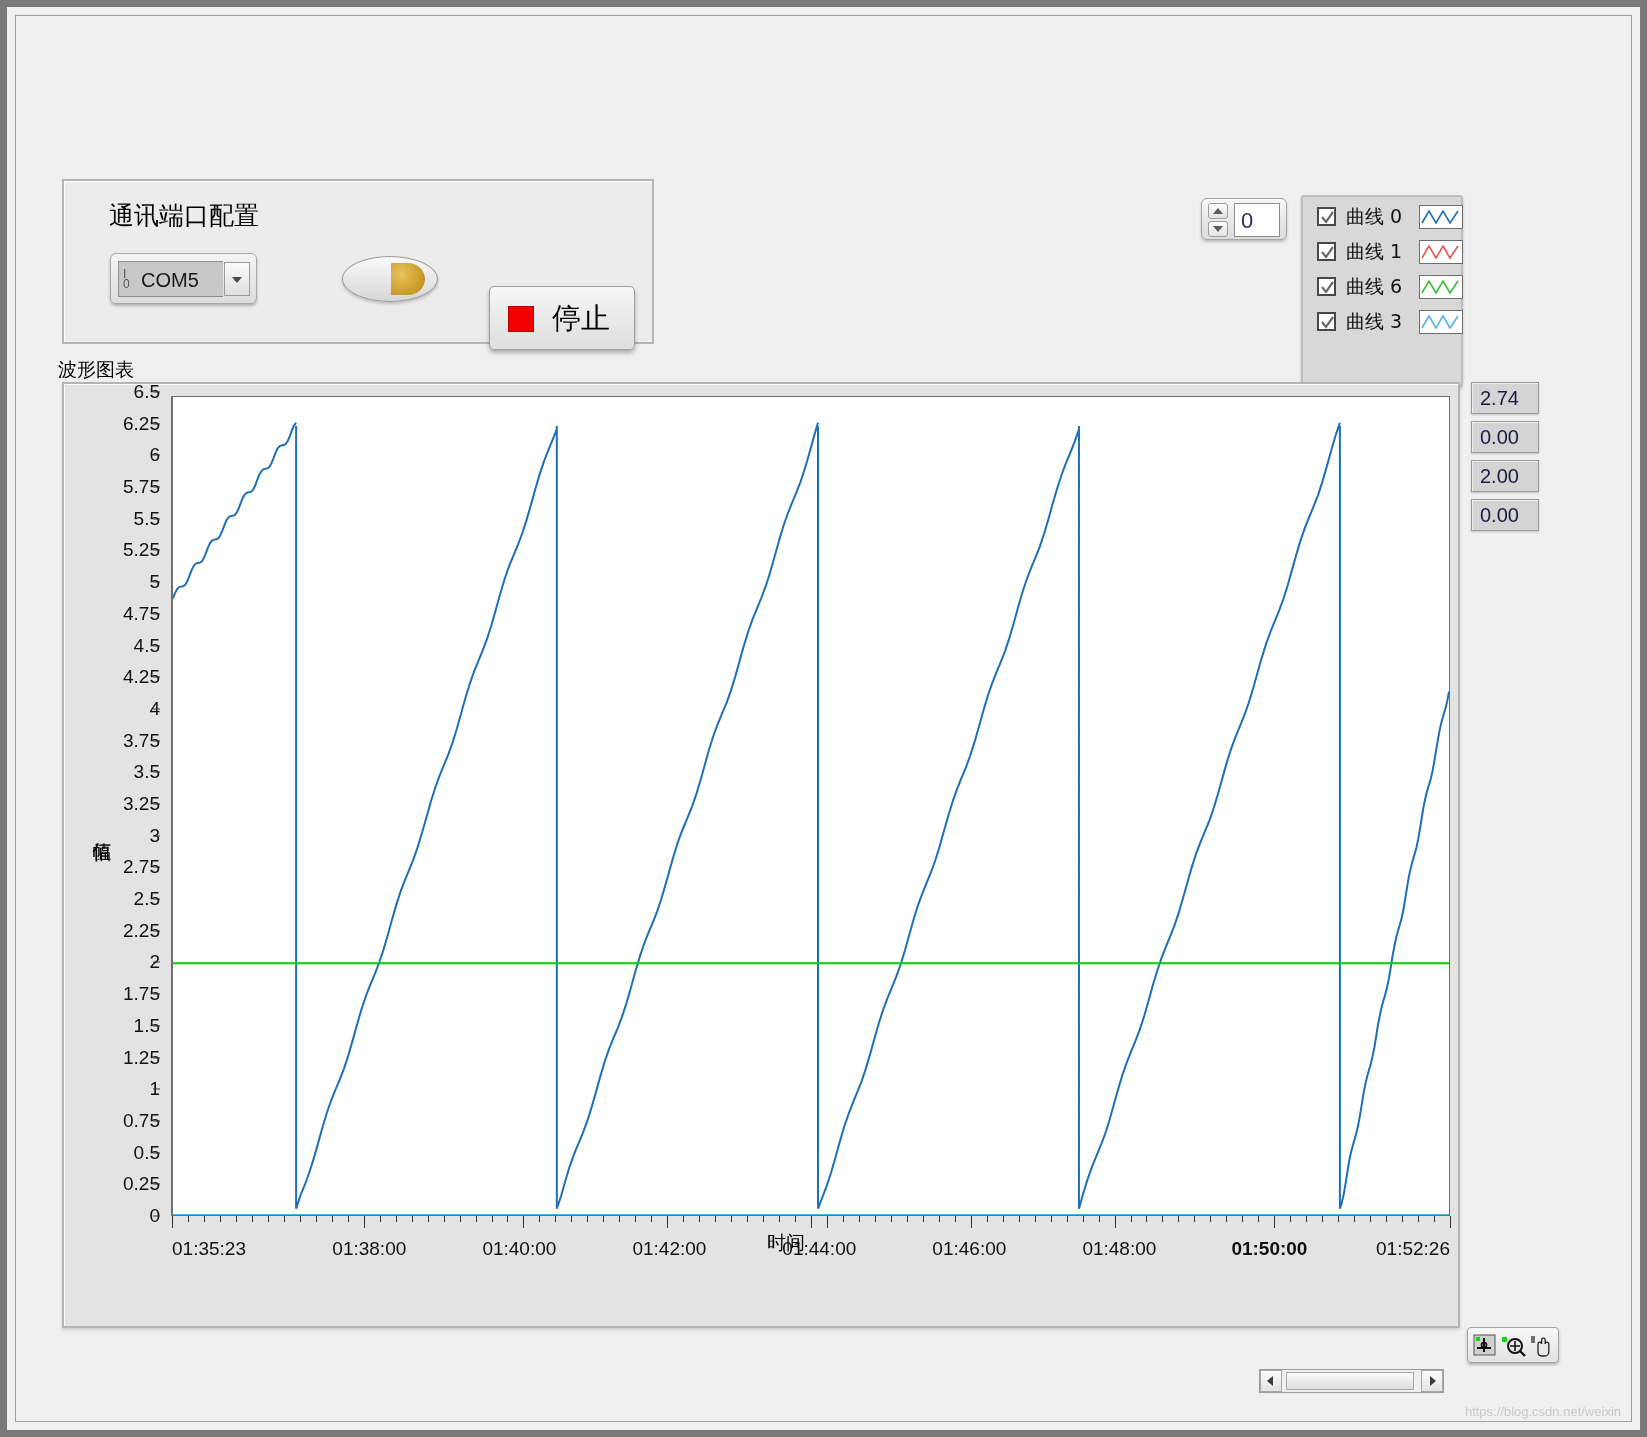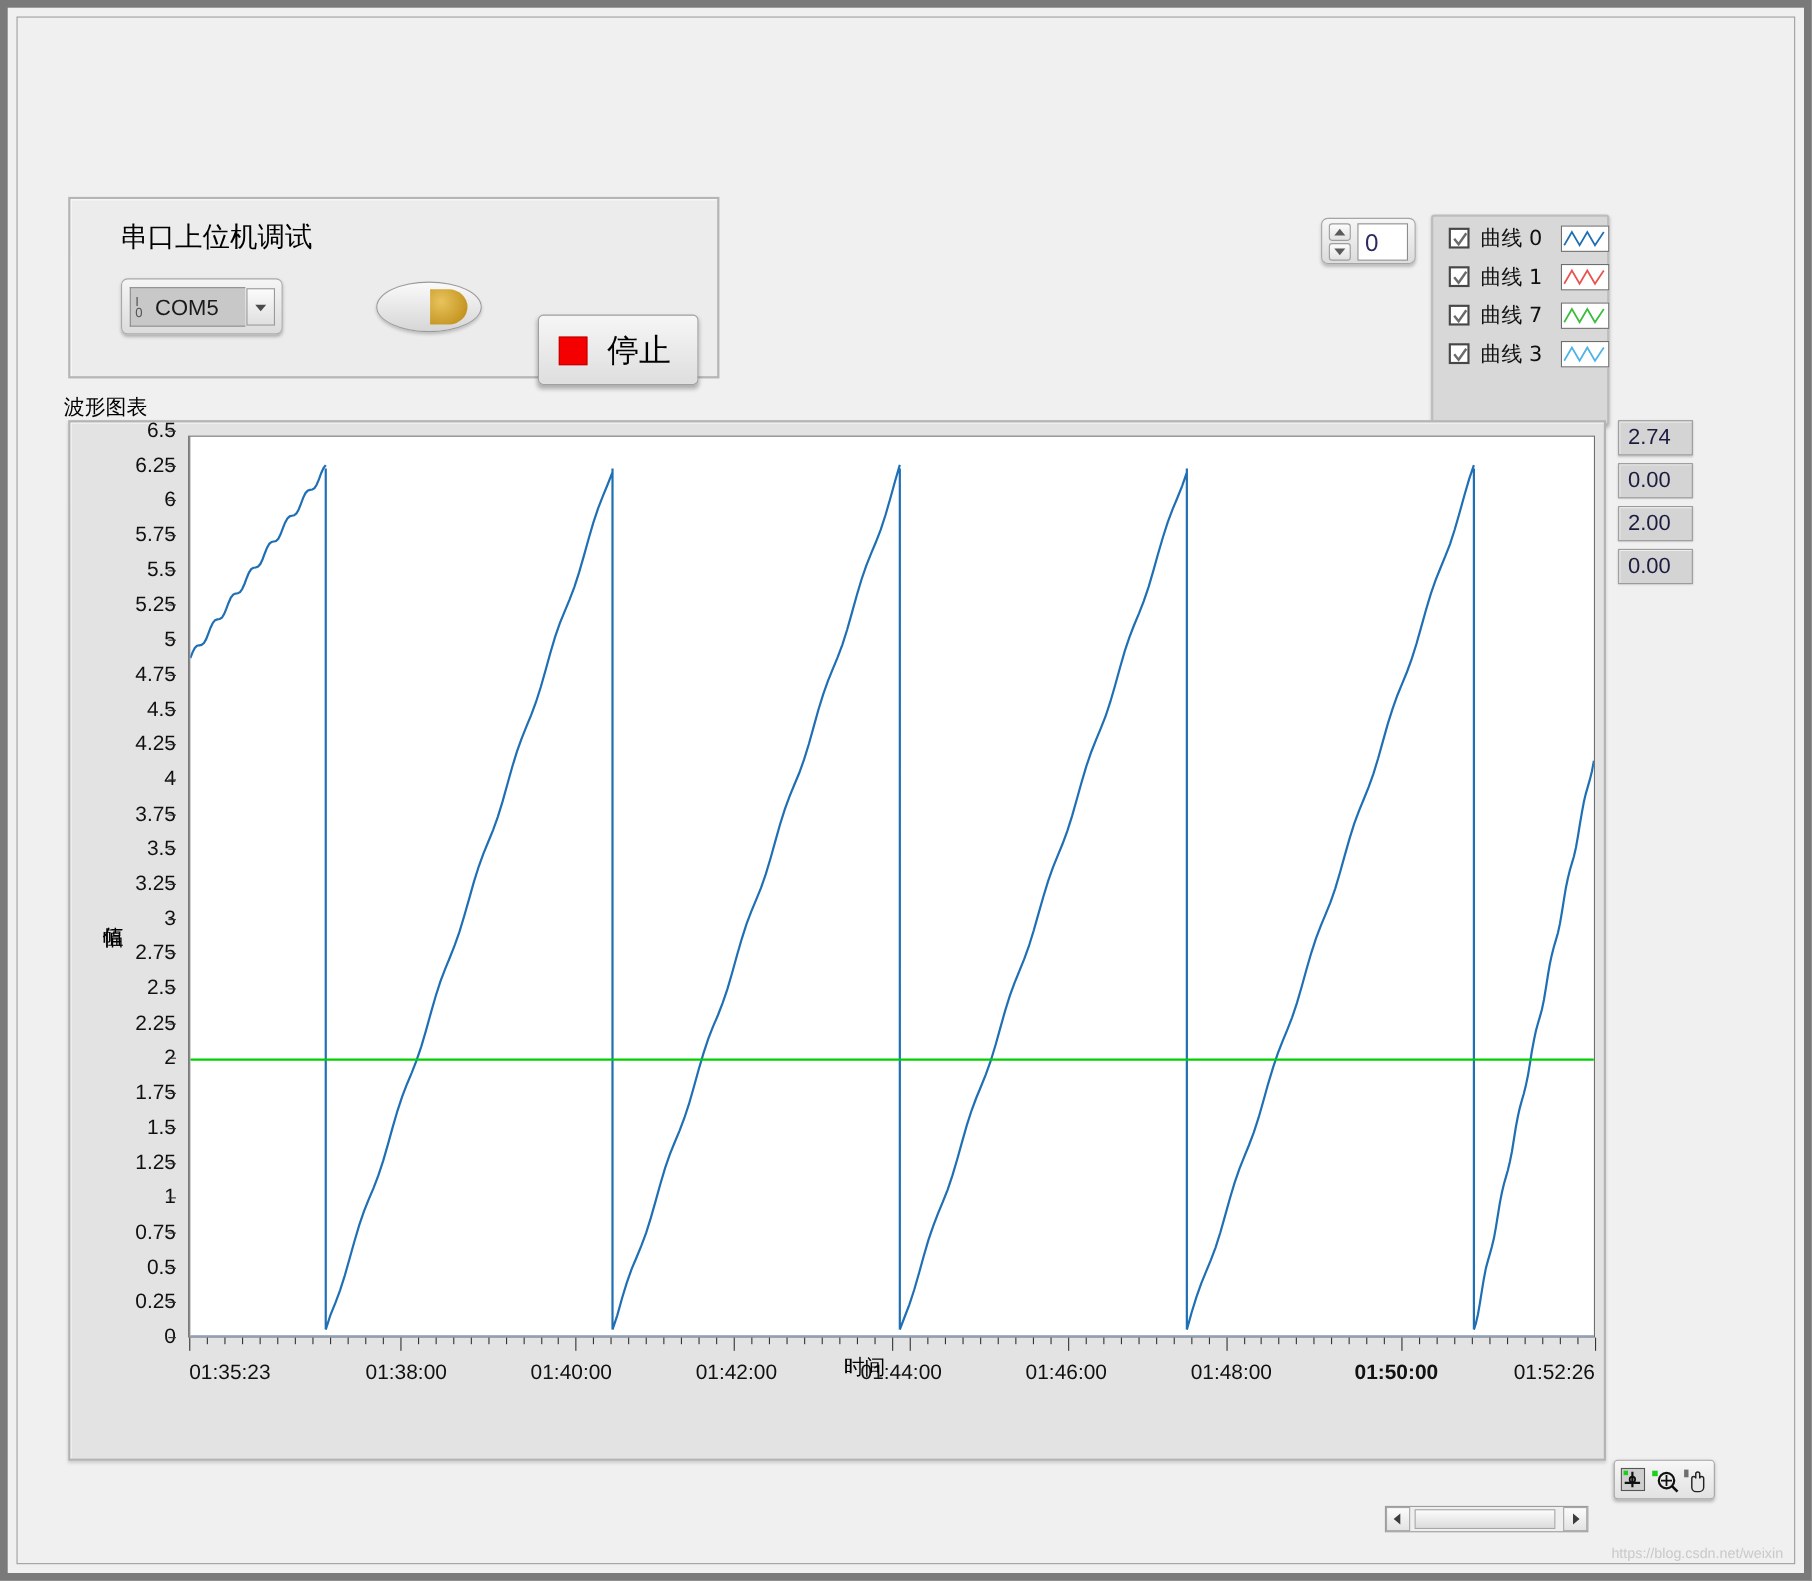--- a/index.html
+++ b/index.html
@@ -151,21 +151,21 @@
        color:#c9c9c9;}
 </style>
 </head>
 <body>
 
 <div class="screen">
  <div class="inner">
 
 
   <div class="group">
-    <div class="group-title">串口上位机调试</div>
+    <div class="group-title">通讯端口配置</div>
 
     <div class="combo">
       <div class="combo-field">
         <div class="combo-io">
           <i>I</i>
           <i>0</i>
         </div>
         <div class="combo-val">COM5</div>
       </div>
       <div class="combo-btn">
@@ -219,21 +219,21 @@
           <div class="lg-sample"><svg width="42" height="22" viewBox="0 0 42 22">
               <path d="M2 17L9 5l7 12 7-12 7 12 8-12" fill="none" stroke="#e8534f" stroke-width="1.6"></path>
             </svg></div>
         </div>
         <div class="lg-row" style="top: 76px;">
           <div class="lg-cb">
             <svg width="15" height="15" viewBox="0 0 15 15">
               <path d="M2 7l4 5 7-10" fill="none" stroke="#6b6b6b" stroke-width="2.2"></path>
             </svg>
           </div>
-          <div class="lg-name">曲线 7</div>
+          <div class="lg-name">曲线 6</div>
           <div class="lg-sample"><svg width="42" height="22" viewBox="0 0 42 22">
               <path d="M2 17L9 5l7 12 7-12 7 12 8-12" fill="none" stroke="#3bbd3b" stroke-width="1.6"></path>
             </svg></div>
         </div>
         <div class="lg-row" style="top: 111px;">
           <div class="lg-cb">
             <svg width="15" height="15" viewBox="0 0 15 15">
               <path d="M2 7l4 5 7-10" fill="none" stroke="#6b6b6b" stroke-width="2.2"></path>
             </svg>
           </div>

